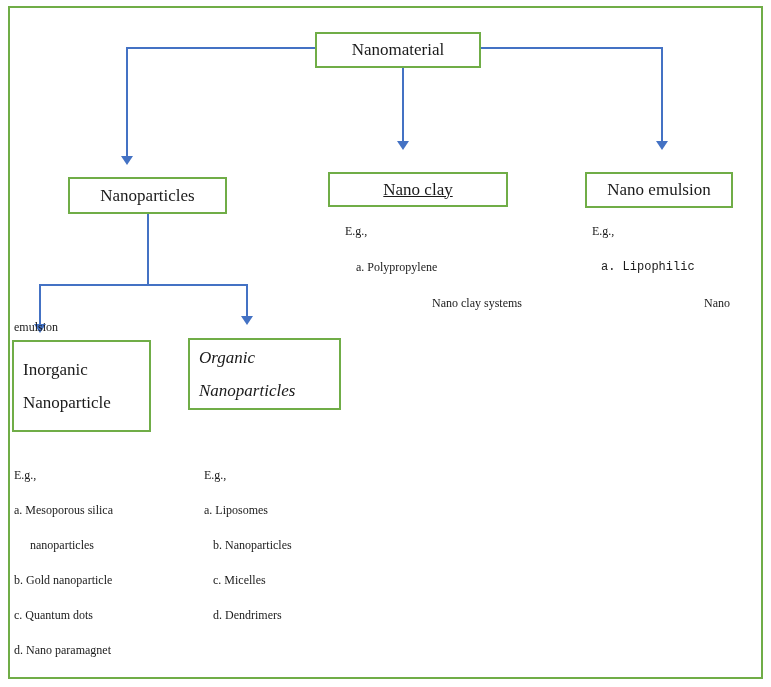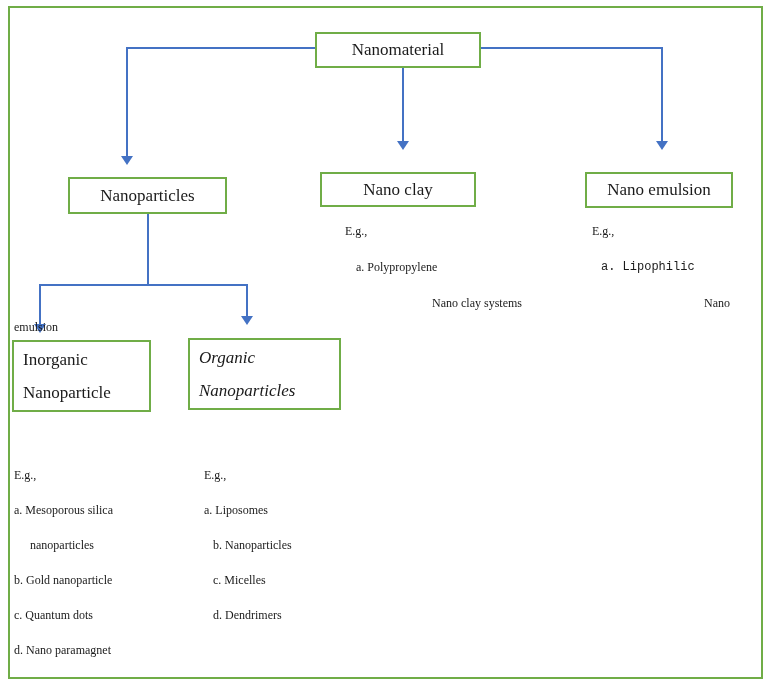--- a/index.html
+++ b/index.html
@@ -91,29 +91,29 @@
   <div class="txt" style="left:14px; top:320px; z-index:1;">emulsion</div>
 
   <div class="node" style="left:315px; top:32px; width:166px; height:36px;">
     <span>Nanomaterial</span>
   </div>
 
   <div class="node" style="left:68px; top:177px; width:159px; height:37px;">
     <span>Nanoparticles</span>
   </div>
 
-  <div class="node" style="left:320px; top:172px; width:156px; height:35px;">
+  <div class="node" style="left:328px; top:172px; width:180px; height:35px;text-decoration:underline;">
     <span>Nano clay</span>
   </div>
 
   <div class="node" style="left:585px; top:172px; width:148px; height:36px;">
     <span>Nano emulsion</span>
   </div>
 
-  <div class="node two-line" style="left:12px; top:340px; width:139px; height:72px;text-align:right;">
+  <div class="node two-line" style="left:12px; top:340px; width:139px; height:92px;text-align:right;">
     <span>Inorganic</span>
     <span>Nanoparticle</span>
   </div>
 
   <div class="node two-line" style="left:188px; top:338px; width:153px; height:72px;font-style:italic;">
     <span>Organic</span>
     <span>Nanoparticles</span>
   </div>
 
   <div class="txt" style="left:345px; top:224px;">E.g.,</div>

